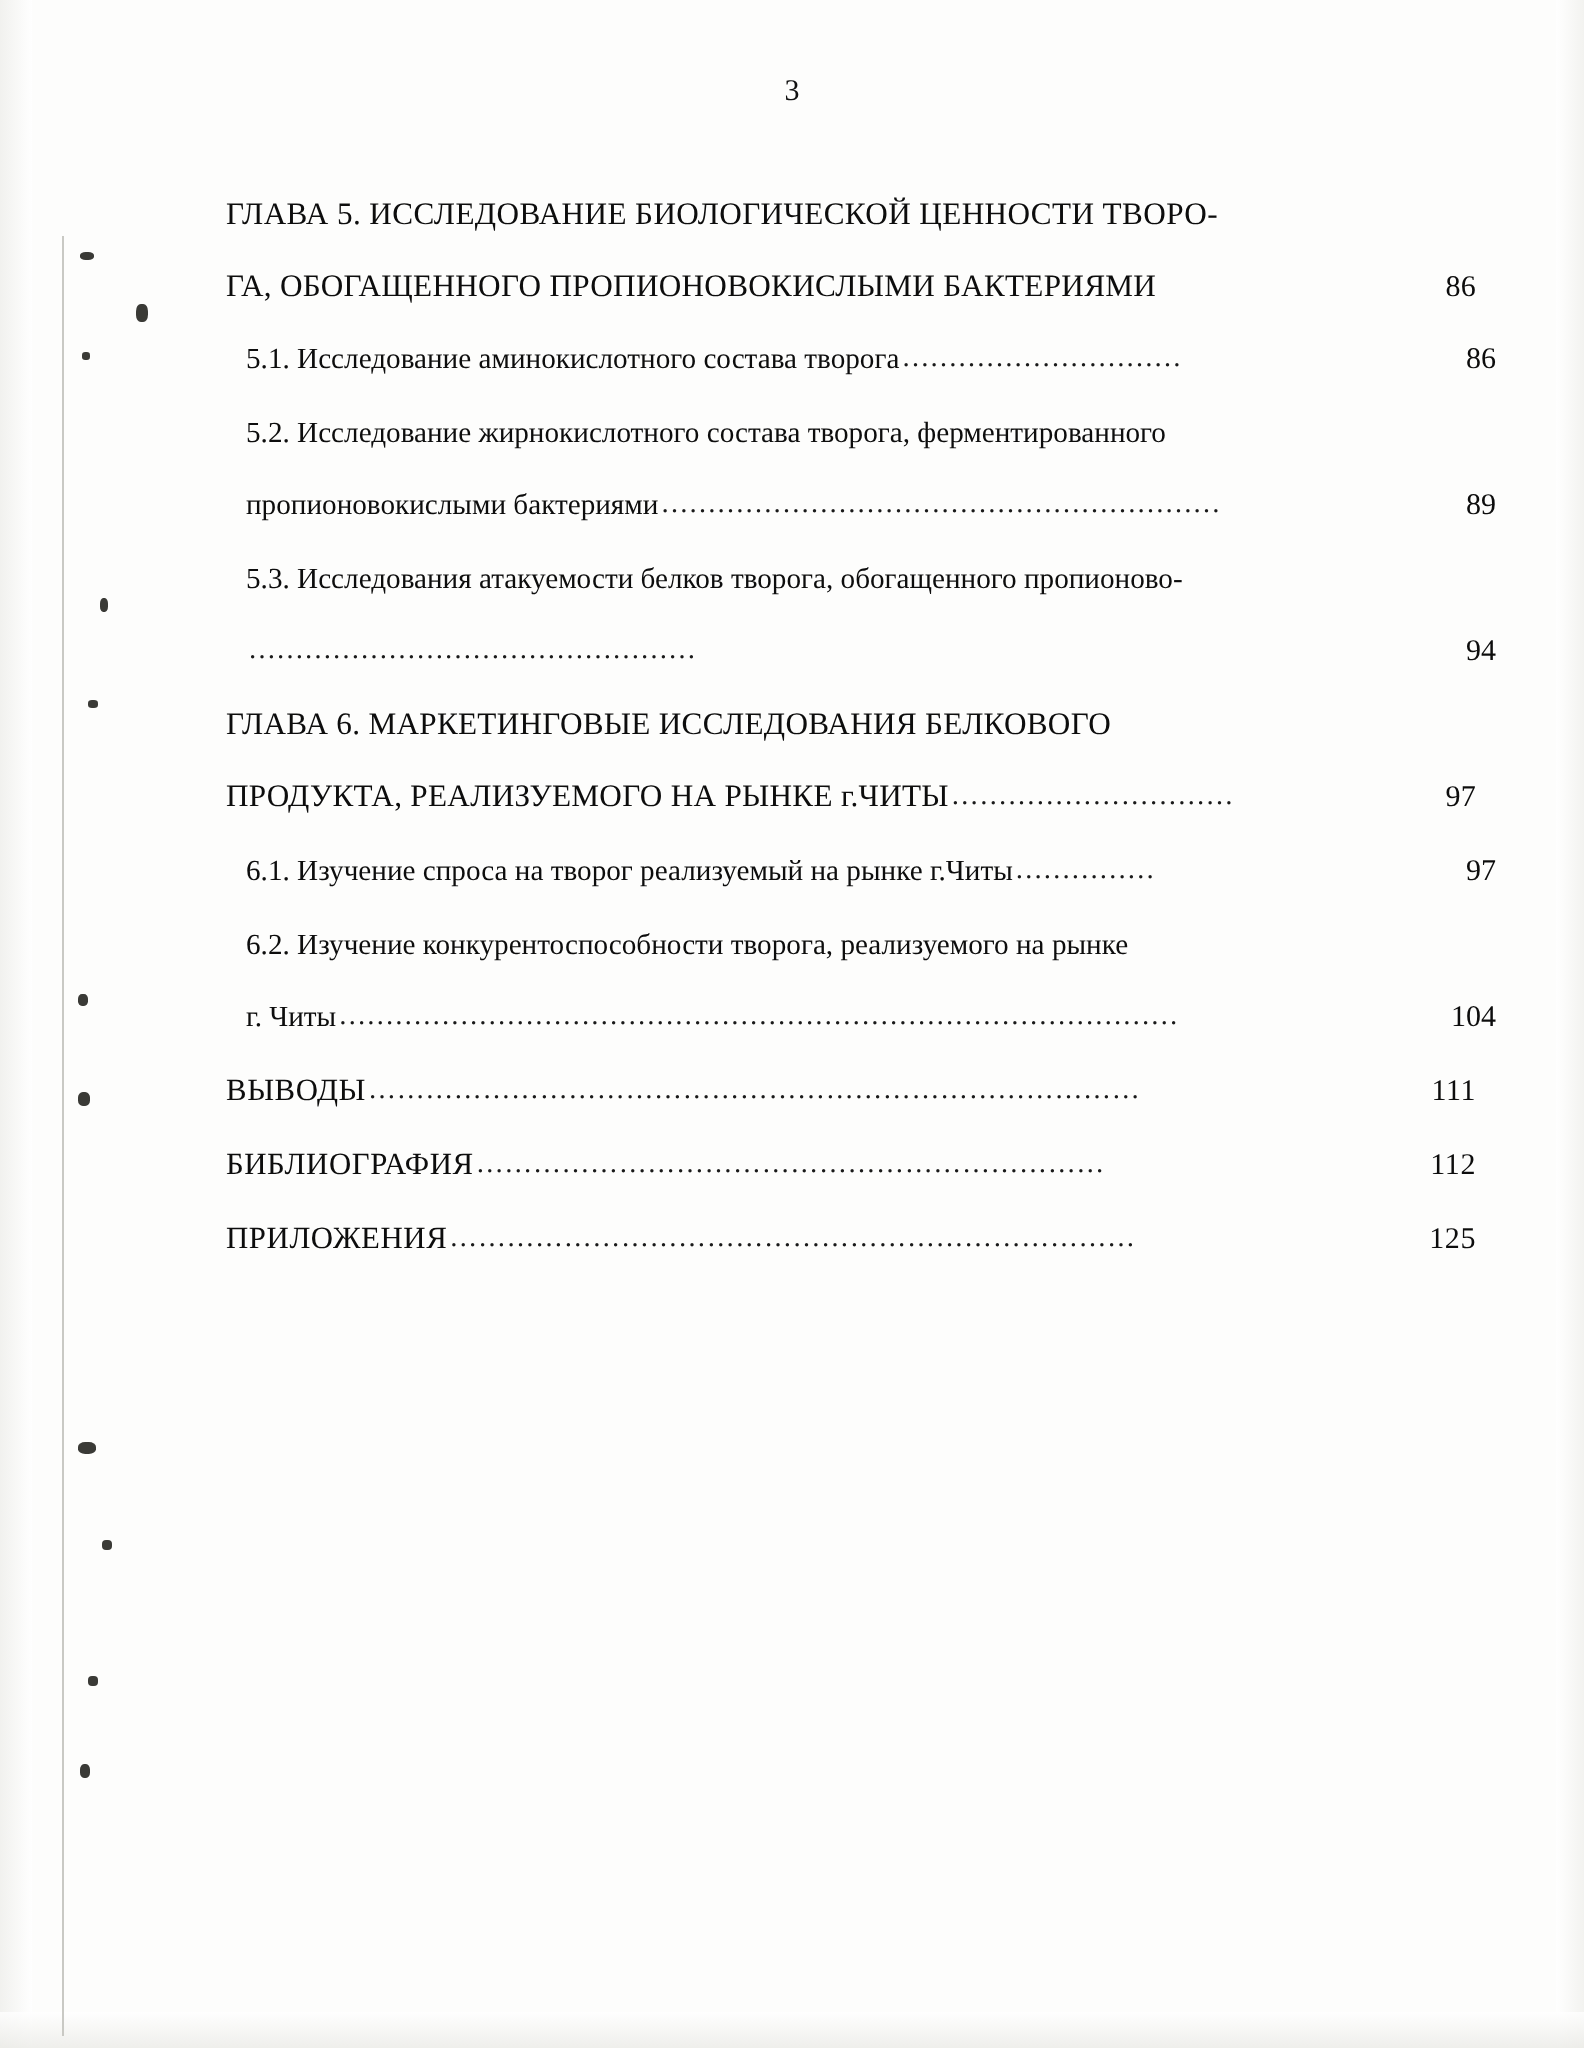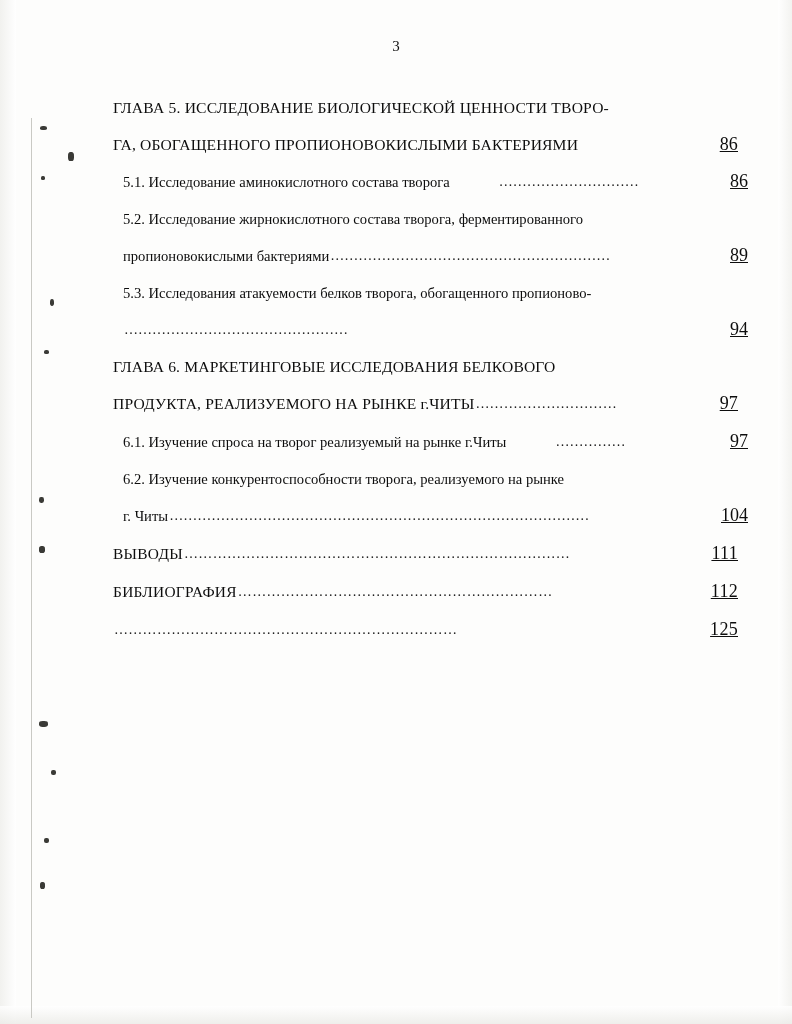--- a/index.html
+++ b/index.html
@@ -84,21 +84,20 @@
     font-size: 15.3px;
     white-space: nowrap;
   }
   .toc-line.chapter {
     font-size: 15.6px;
     letter-spacing: .15px;
   }
   .toc-line.sub {
     padding-left: 10px;
     font-size: 14.6px;
-    gap: 48px;
   }
   .toc-line.cont {
     padding-left: 10px;
     font-size: 14.6px;
   }
   .toc-line.tail {
     font-size: 15.4px;
     letter-spacing: .3px;
   }
 
@@ -118,22 +117,21 @@
     position: relative;
     top: -1px;
   }
   .leader.none {
     color: transparent;
   }
   .t-page {
     flex: 0 0 auto;
     width: 46px;
     text-align: right;
-    font-size: 18px;
-    text-decoration: underline;
+    font-size: 15px;
   }
   .t-page.empty {
     color: transparent;
   }
 
   
   .speck {
     position: absolute;
     background: #3a3a36;
     border-radius: 40%;
@@ -243,18 +241,19 @@
       <span class="t-page">111</span>
     </div>
 
     <div class="toc-line tail">
       <span class="t-text">БИБЛИОГРАФИЯ</span>
       <span class="leader">…………………………………………………………</span>
       <span class="t-page">112</span>
     </div>
 
     <div class="toc-line tail">
+      <span class="t-text">ПРИЛОЖЕНИЯ</span>
       <span class="leader">………………………………………………………………</span>
       <span class="t-page">125</span>
     </div>
 
   </div>
 </div>
 
 </body></html>

